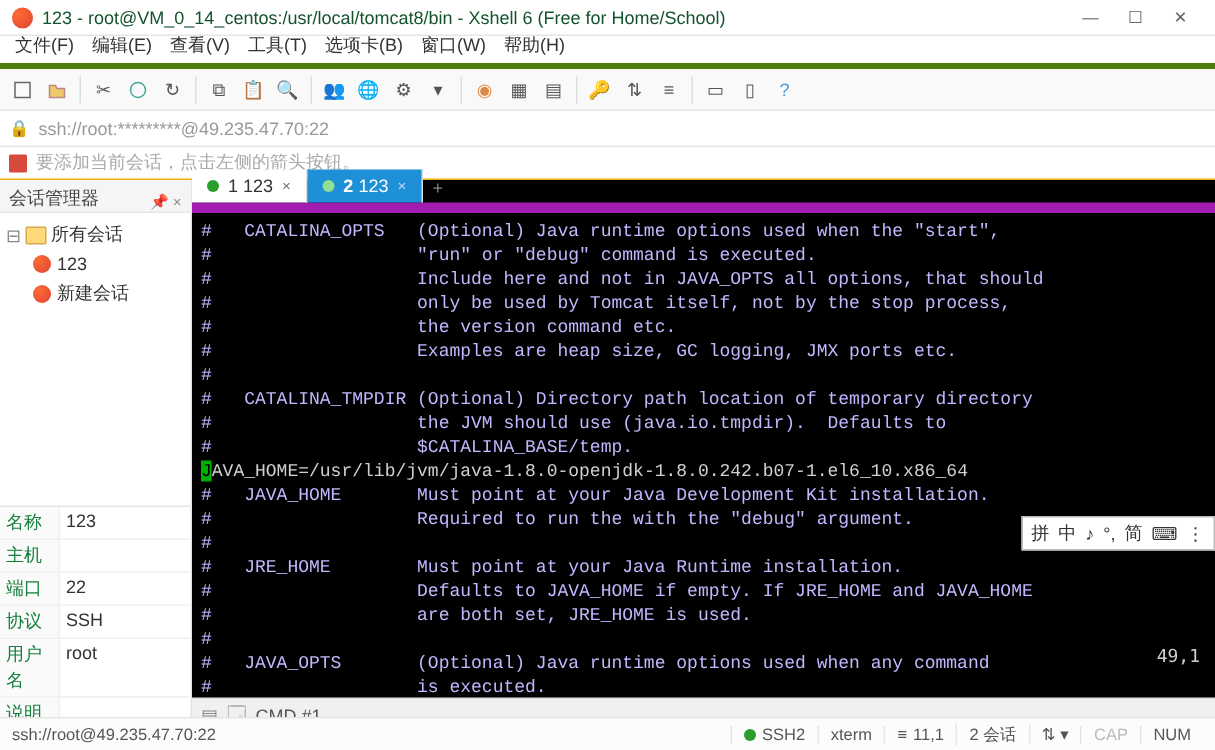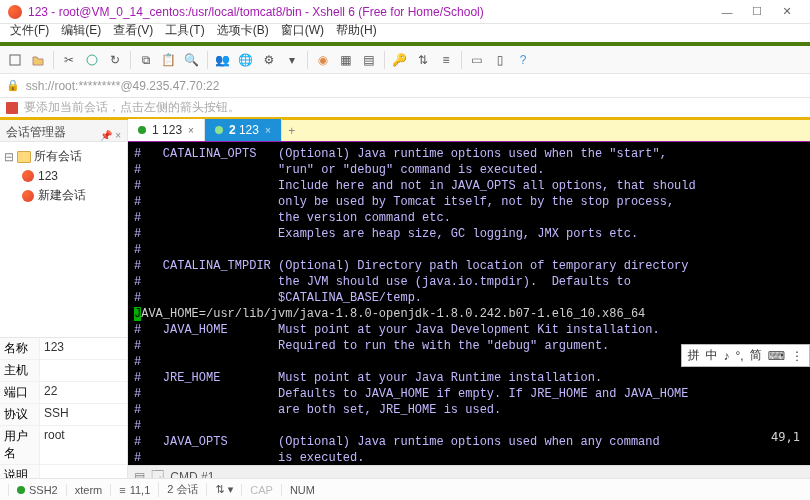--- a/index.html
+++ b/index.html
@@ -1,46 +1,46 @@
 <!DOCTYPE html>
 <html><head>
 <meta charset="utf-8">
 <style>
 *{margin:0;padding:0;box-sizing:border-box}
 body{font-family:"Microsoft YaHei",Tahoma,sans-serif;font-size:12px;background:#fff;color:#333;width:810px;height:500px;overflow:hidden;position:relative}
 .title-bar{height:24px;display:flex;align-items:center;padding:0 8px;border-bottom:1px solid #e5e5e5}
 .title-bar .app-icon{width:14px;height:14px;margin-right:6px;background:radial-gradient(circle at 30% 30%,#ff6b35,#d43);border-radius:50%}
-.title-bar .title-text{flex:1;color:#a21caf;font-size:12px}
+.title-bar .title-text{flex:1;color:#14532d;font-size:12px}
 .title-bar .win-btn{width:30px;height:20px;display:flex;align-items:center;justify-content:center;color:#666;font-size:11px}
 .menu-bar{height:22px;display:flex;align-items:flex-end;padding:0 4px;border-bottom:4px solid #4d7c0f}
 .menu-bar .menu-item{padding:3px 6px;color:#333;font-size:12px}
 .toolbar{height:28px;display:flex;align-items:center;padding:2px 4px;background:#f9f9f9;border-bottom:1px solid #e5e5e5;gap:1px}
 .toolbar .tb-btn{width:22px;height:22px;display:flex;align-items:center;justify-content:center;color:#555;border-radius:2px}
 .toolbar .tb-sep{width:1px;height:18px;background:#ddd;margin:0 3px}
 .address-bar{height:24px;display:flex;align-items:center;padding:2px 6px;background:#fff;border-bottom:1px solid #e5e5e5}
 .address-bar .lock{color:#888;margin-right:6px;font-size:11px}
 .address-bar .addr{color:#999;font-size:12px}
-.hint-bar{height:22px;display:flex;align-items:center;padding:2px 6px;border-bottom:3px solid #eab308;color:#aaa;font-size:12px}
+.hint-bar{height:22px;display:flex;align-items:center;padding:2px 6px;border-bottom:1px solid #eab308;color:#aaa;font-size:12px}
 .hint-bar .pin{width:12px;height:12px;background:#d84a3e;border-radius:1px;margin-right:6px}
 .main{display:flex;height:367px}
 .sidebar{width:128px;border-right:1px solid #e5e5e5;background:#fff;display:flex;flex-direction:column}
 .sb-header{height:22px;display:flex;align-items:flex-end;padding:0 6px;background:#f5f5f5;border-bottom:1px solid #e5e5e5;font-size:12px;color:#444}
 .sb-header .pin-i{margin-left:auto;color:#888;font-size:10px}
 .sb-tree{flex:0 0 auto;padding:4px 0;font-size:12px}
 .tree-node{display:flex;align-items:center;padding:2px 4px;color:#333;gap:3px}
 .tree-node .exp{width:10px;color:#888;text-align:center}
 .tree-node .fold{width:14px;height:12px;background:#ffd97a;border:1px solid #d4a94a;border-radius:1px}
 .tree-child{padding-left:22px;display:flex;align-items:center;padding-top:2px;padding-bottom:2px;gap:4px}
 .tree-child .swirl{width:12px;height:12px;border-radius:50%;background:radial-gradient(circle at 30% 30%,#ff6b35,#d43)}
 .props{border-top:1px solid #e5e5e5;font-size:12px;margin-top:auto}
 .props .prow{display:flex;border-bottom:1px solid #f0f0f0}
-.props .pk{width:40px;padding:2px 4px;color:#000000;background:#fafafa;border-right:1px solid #f0f0f0}
+.props .pk{width:40px;padding:2px 4px;color:#15803d;background:#fafafa;border-right:1px solid #f0f0f0}
 .props .pv{flex:1;padding:2px 4px;color:#333;overflow:hidden;white-space:nowrap}
 .content{flex:1;display:flex;flex-direction:column;position:relative}
-.tabs{height:22px;display:flex;align-items:end;background:#fef9c3;border-bottom:1px solid #a21caf}
+.tabs{height:22px;display:flex;align-items:end;background:#000000;border-bottom:7px solid #a21caf}
 .tab{height:22px;padding:0 10px;display:flex;align-items:center;font-size:12px;gap:6px;border-right:1px solid #ddd;position:relative}
 .tab .dot{width:8px;height:8px;border-radius:50%}
 .tab.t1{background:#fff}
 .tab.t1 .dot{background:#2a9d2a}
 .tab.t2{background:#1e90d8;color:#fff}
 .tab.t2 .dot{background:#8fe08f}
 .tab .x{font-size:10px;opacity:.7}
 .tab-add{width:20px;height:20px;display:flex;align-items:center;justify-content:center;color:#888}
 .term{flex:1;background:#000;color:#00c8ff;font-family:Consolas,"Courier New",monospace;font-size:12px;line-height:16px;padding:4px 6px;overflow:hidden;white-space:pre;position:relative}
 .term .c{color:#c4b5fd}
@@ -230,20 +230,21 @@
   <span>拼</span>
   <span>中</span>
   <span>♪</span>
   <span>°,</span>
   <span>简</span>
   <span>⌨</span>
   <span>⋮</span>
 </div>
 
 <div class="status">
+  <div class="s-left">ssh://root@49.235.47.70:22</div>
   <div class="s-seg">
       <span class="dot-g"></span>
       <span>SSH2</span>
     </div>
   <div class="s-seg">xterm</div>
   <div class="s-seg">≡ <span>11,1</span></div>
   <div class="s-seg">2 会话</div>
   <div class="s-seg">⇅ ▾</div>
   <div class="s-seg" style="color:#bbb">CAP</div>
   <div class="s-seg">NUM</div>

